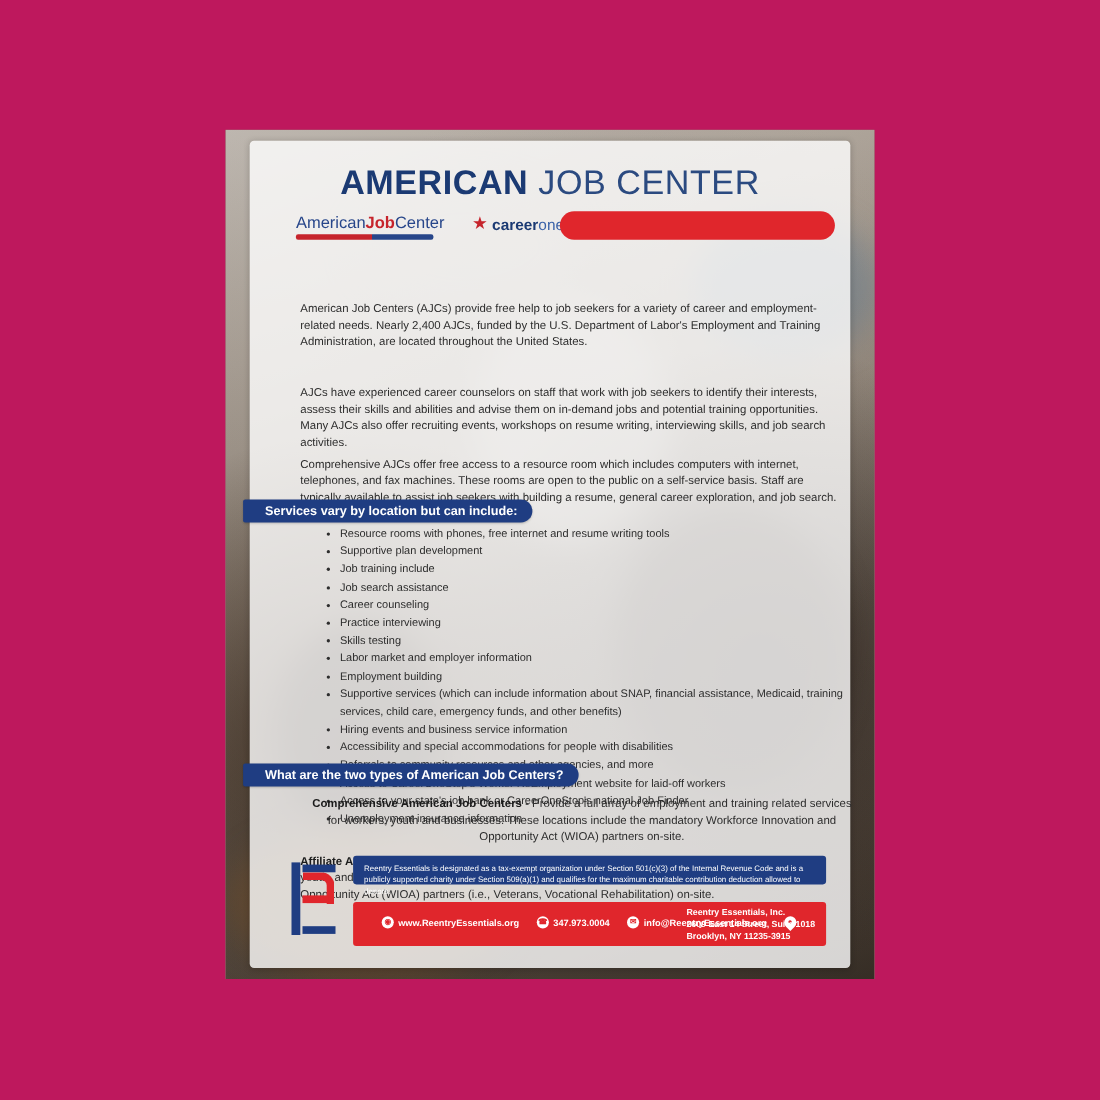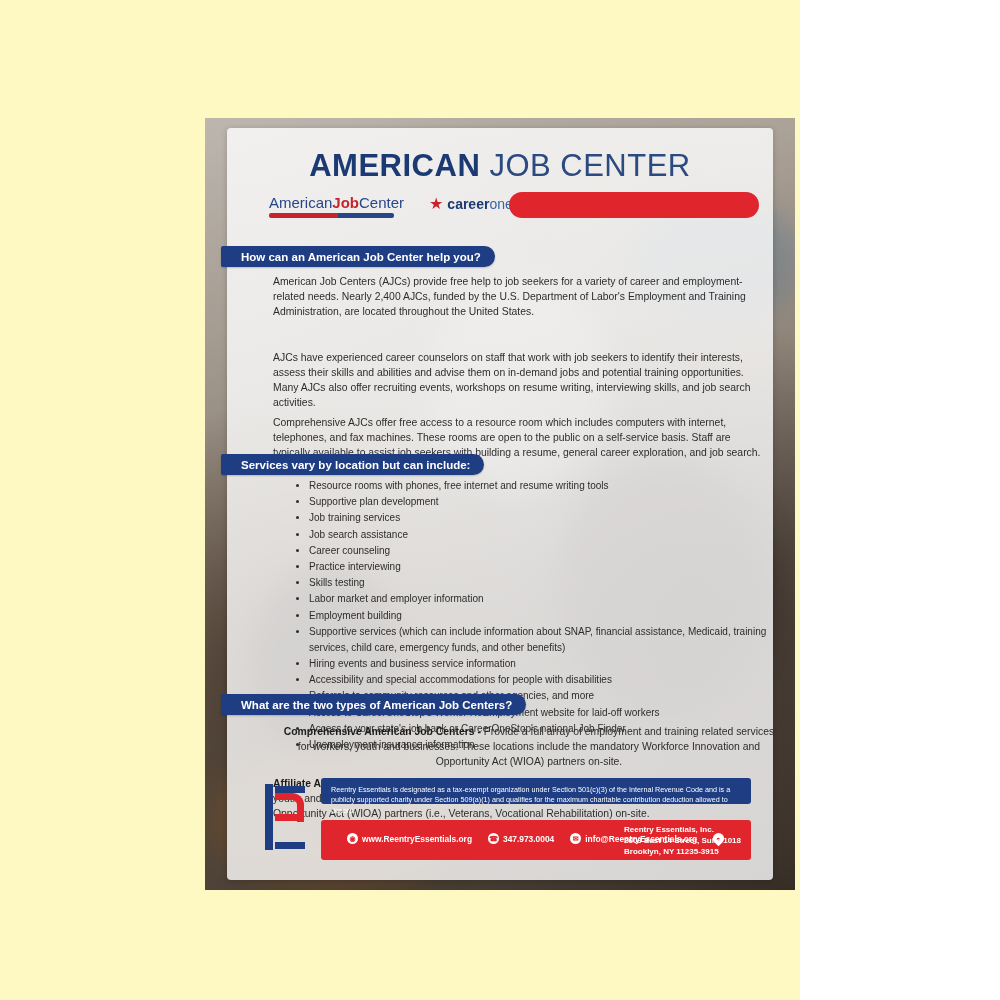--- a/index.html
+++ b/index.html
@@ -5,24 +5,24 @@
   html, body {
     margin: 0;
     padding: 0;
     width: 1000px;
     height: 1000px;
     background: #ffffff;
     font-family: "Liberation Sans", sans-serif;
   }
   #page {
     position: relative;
-    width: 800px;
+    width: 1000px;
     height: 1000px;
     overflow: hidden;
-    background: #fef9c3;
+    background: #be185d;
   }
   
   .sheet {
     position: absolute;
     left: 205px;
     top: 118px;
     width: 590px;
     height: 772px;
     overflow: hidden;
     background: #8a8072;
@@ -293,31 +293,30 @@
         <div class="ajc-stars"></div>
 
         <div class="cos-logo">
           <span class="cos-star">★</span>
           <span class="cos-text"><span class="dark">career</span><span class="mid">onestop</span></span>
         </div>
 
         <div class="red-bar"></div>
       </div>
 
-      <div class="pill" style="top:118px;">How can an American Job Center help you?</div>
       <div class="body-text indent" style="top:146px;">American Job Centers (AJCs) provide free help to job seekers for a variety of career and employment-related needs. Nearly 2,400 AJCs, funded by the U.S. Department of Labor's Employment and Training Administration, are located throughout the United States.</div>
 
       <div class="body-text indent" style="top:222px;">AJCs have experienced career counselors on staff that work with job seekers to identify their interests, assess their skills and abilities and advise them on in-demand jobs and potential training opportunities. Many AJCs also offer recruiting events, workshops on resume writing, interviewing skills, and job search activities.</div>
       <div class="body-text indent" style="top:287px;">Comprehensive AJCs offer free access to a resource room which includes computers with internet, telephones, and fax machines. These rooms are open to the public on a self-service basis. Staff are typically available to assist job seekers with building a resume, general career exploration, and job search.</div>
 
       <div class="pill" style="top:326px;">Services vary by location but can include:</div>
       <ul class="bullets" style="top:350px;">
         <li>Resource rooms with phones, free internet and resume writing tools</li>
         <li>Supportive plan development</li>
-        <li>Job training services</li>
+        <li>Job training include</li>
         <li>Job search assistance</li>
         <li>Career counseling</li>
         <li>Practice interviewing</li>
         <li>Skills testing</li>
         <li>Labor market and employer information</li>
         <li>Employment building</li>
         <li>Supportive services (which can include information about SNAP, financial assistance, Medicaid, training services, child care, emergency funds, and other benefits)</li>
         <li>Hiring events and business service information</li>
         <li>Accessibility and special accommodations for people with disabilities</li>
         <li>Referrals to community resources and other agencies, and more</li>

